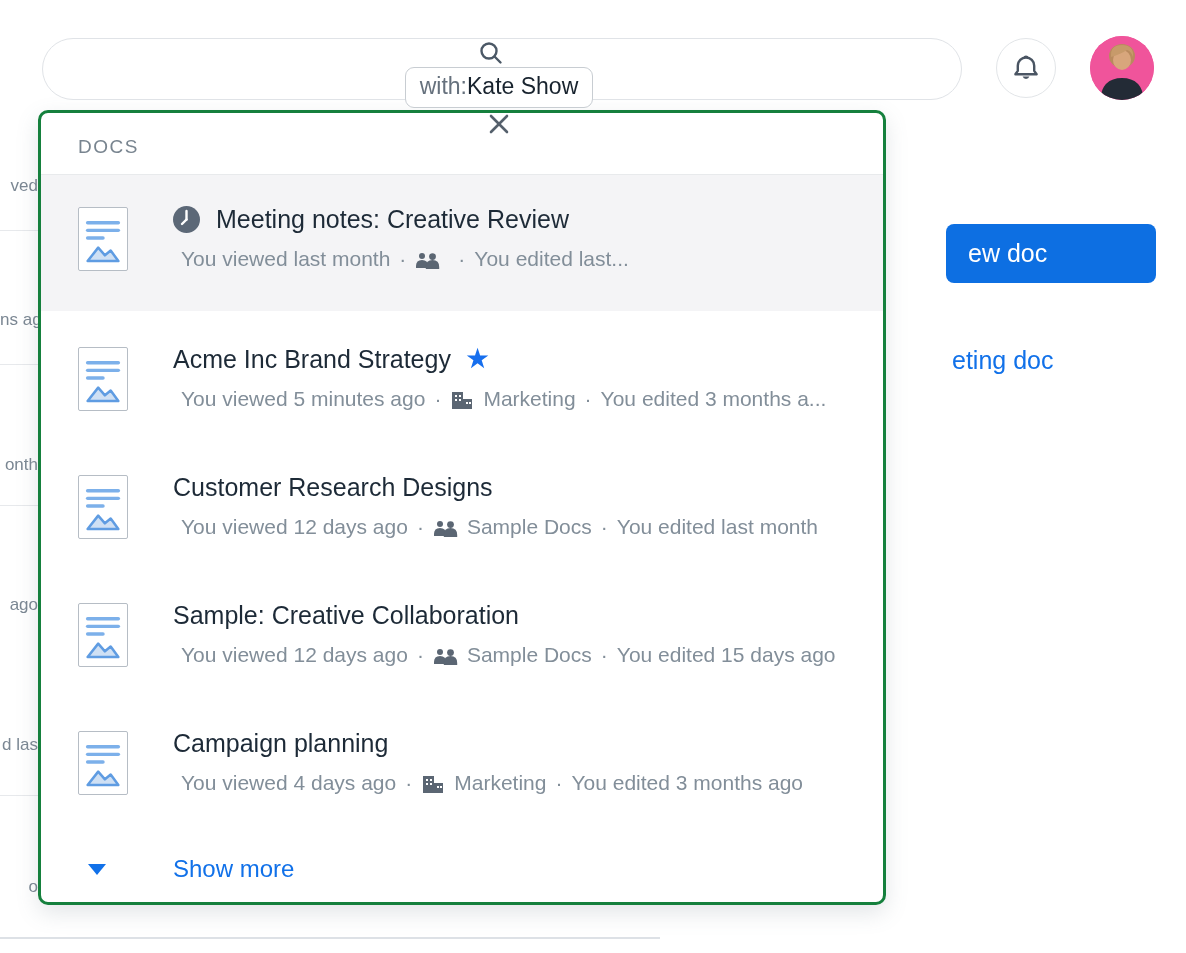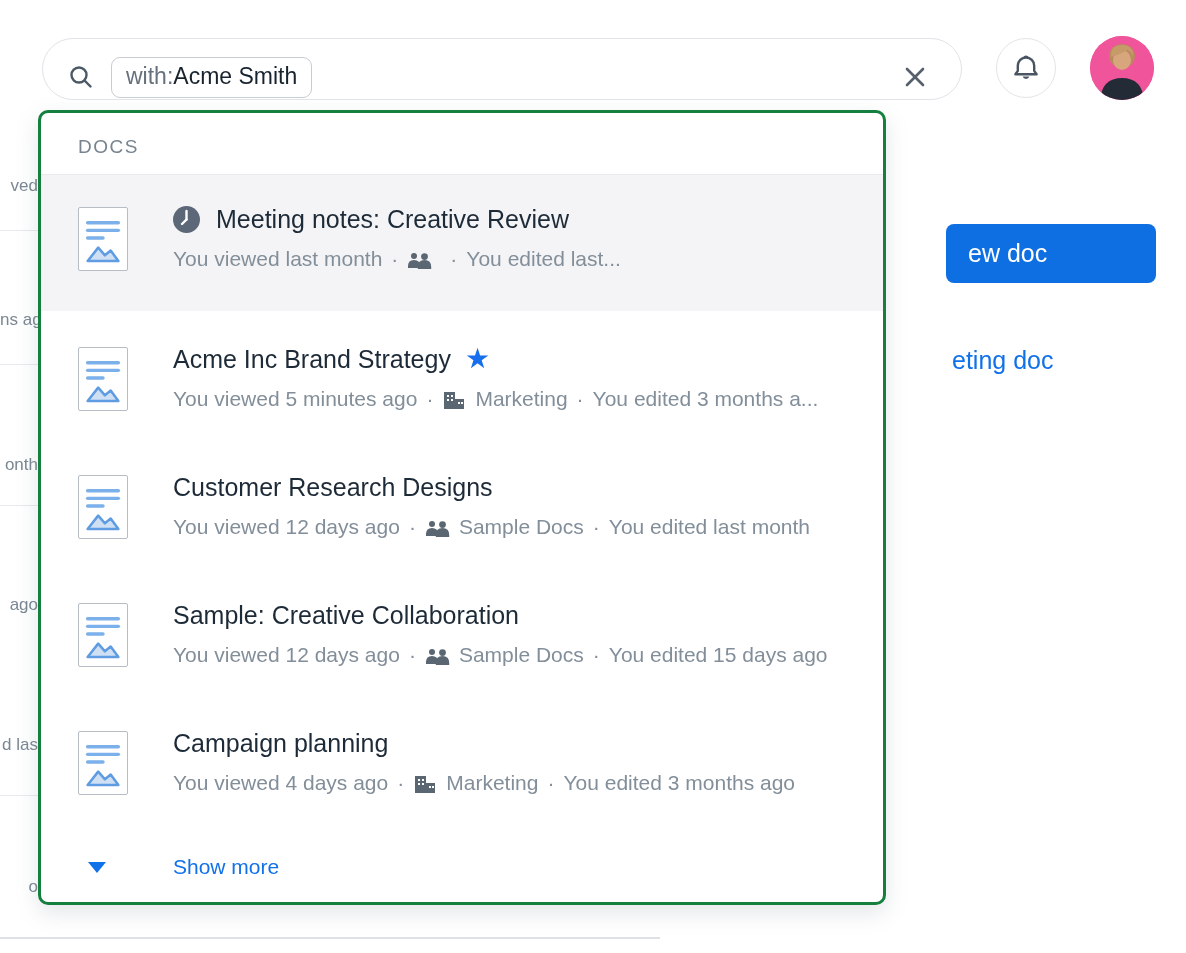--- a/index.html
+++ b/index.html
@@ -26,21 +26,21 @@
   }
   .meeting-doc-link {
     position:absolute; left:952px; top:346px; font-size:25px;
     color:var(--link-blue,#1171e9); text-decoration:none; z-index:1; cursor:pointer;
   }
 
   
   .search-bar {
     position:absolute; left:42px; top:38px; width:920px; height:62px;
     background:#fff; border:1.5px solid #e0e3e7; border-radius:32px;
-    display:flex; align-items:center; padding:16px 30px 0 24px; z-index:3;
+    display:flex; align-items:center; padding:0 30px 0 24px; z-index:3;flex-direction:column;
   }
   .search-icon { display:inline-flex; margin-right:16px; flex:0 0 auto; }
   .search-token {
     display:inline-flex; align-items:baseline; border:1.5px solid #c8cdd2;
     border-radius:9px; padding:5px 14px 7px; font-size:23px; background:#fff;
   }
   .token-prefix { color:#66717d; }
   .token-value  { color:#18232e; }
   .search-spacer { flex:1; }
   .clear-btn { display:inline-flex; border:none; background:none; cursor:pointer; padding:4px; }
@@ -79,37 +79,37 @@
   .row-main { margin-left:45px; min-width:0; }
   .title-line { display:flex; align-items:center; }
   .clock-icon { display:inline-flex; margin-right:16px; }
   .result-title {
     font-size:25px; color:var(--title-text,#1d2a37); line-height:28px;
     white-space:nowrap;
   }
   .star-icon { color:var(--star-blue,#176fee); font-size:28px; line-height:28px; margin-left:14px; }
   .meta-line {
     margin-top:14px; display:flex; align-items:center;
-    font-size:21px; color:var(--meta-text,#828e99); white-space:nowrap;
+    font-size:21px; color:var(--meta-text,#828e99); white-space:nowrap;margin-left:8px;
   }
   .meta-line .dot { margin:0 9px; }
   .micon { display:inline-flex; margin-right:9px; position:relative; top:1px; }
 
   .show-more-row {
     display:flex; align-items:center; padding:32px 37px 0; cursor:pointer;
   }
   .show-more-caret {
     width:50px; flex:0 0 auto; display:flex; justify-content:flex-start;
     padding-left:10px;
   }
   .caret-shape {
     width:0; height:0; border-left:9px solid transparent; border-right:9px solid transparent;
     border-top:11px solid var(--link-blue,#1171e9);
   }
-  .show-more-label { margin-left:45px; font-size:21px; color:var(--link-blue,#1171e9); }
+  .show-more-label { margin-left:45px; font-size:24px; color:var(--link-blue,#1171e9); }
 </style>
 </head>
 <body style="--accent-blue: #0d6fe2; --link-blue: #1171e9; --star-blue: #176fee; --avatar-pink: #f0549b; --selected-row-bg: #f4f4f6; --title-text: #1d2a37; --meta-text: #828e99;">
 
 <span class="bg-fragment" style="top:176px">ved</span>
 <div class="bg-divider" style="top:230px;width:38px"></div>
 <span class="bg-fragment" style="top:310px">ns ag</span>
 <div class="bg-divider" style="top:364px;width:38px"></div>
 <span class="bg-fragment" style="top:455px">onth</span>
 <div class="bg-divider" style="top:505px;width:38px"></div>
@@ -124,21 +124,21 @@
 
 <div class="search-bar">
   <span class="search-icon">
     <svg width="28" height="28" viewBox="0 0 28 28" fill="none">
       <circle cx="12" cy="12" r="7.5" stroke="#4b5866" stroke-width="2.4"></circle>
       <line x1="17.5" y1="17.5" x2="23.5" y2="23.5" stroke="#4b5866" stroke-width="2.4" stroke-linecap="round"></line>
     </svg>
   </span>
   <span class="search-token">
     <span class="token-prefix">with:</span>
-      <span class="token-value">Acme Smith</span>
+      <span class="token-value">Kate Show</span>
   </span>
   <span class="search-spacer"></span>
   <button class="clear-btn">
     <span style="display:inline-flex">
       <svg width="24" height="24" viewBox="0 0 24 24">
         <line x1="4" y1="4" x2="20" y2="20" stroke="#55606c" stroke-width="2.6" stroke-linecap="round"></line>
         <line x1="20" y1="4" x2="4" y2="20" stroke="#55606c" stroke-width="2.6" stroke-linecap="round"></line>
       </svg>
     </span>
   </button>

